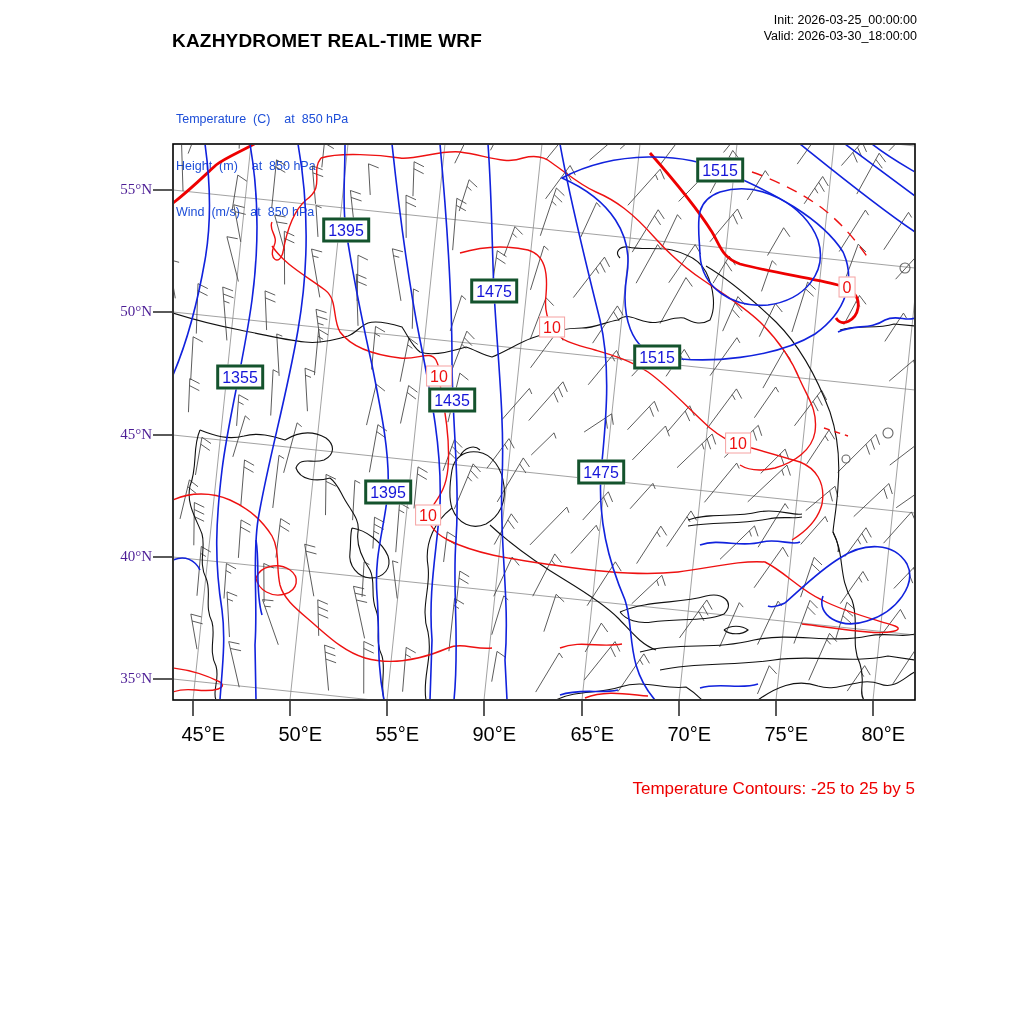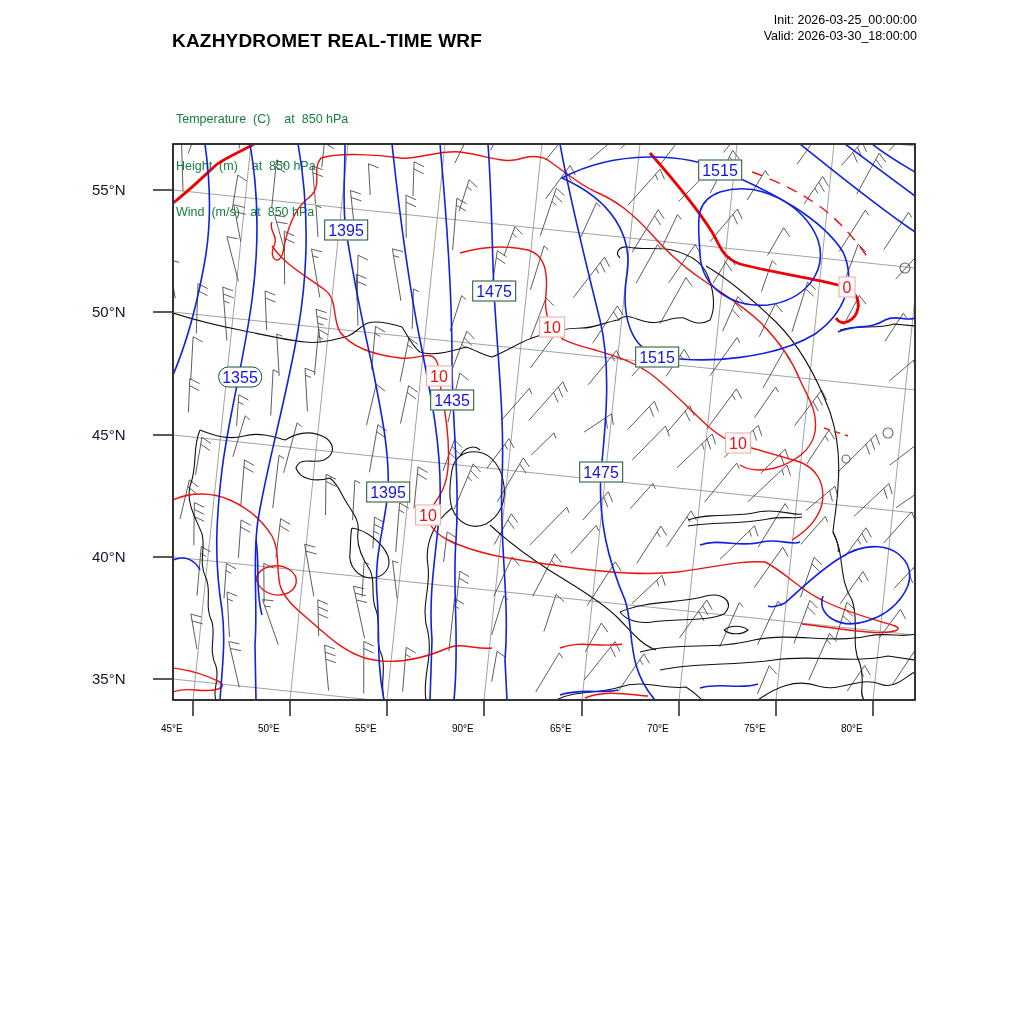--- a/index.html
+++ b/index.html
@@ -1,26 +1,26 @@
 <!DOCTYPE html>
 <html><head>
 <meta charset="utf-8">
 <style>
   html,body{margin:0;padding:0;background:#ffffff;}
   #page{position:relative;width:1024px;height:1024px;background:#fff;overflow:hidden;
         font-family:"Liberation Sans", sans-serif;}
   #plot-title{position:absolute;left:172px;top:14px;font-size:19px;font-weight:bold;color:#000;letter-spacing:.2px;margin-top:16px;}
   #run-times{position:absolute;right:107px;top:12px;text-align:right;font-size:12.5px;font-weight:normal;color:#000;line-height:16px;}
-  #field-list{position:absolute;left:176px;top:81px;font-size:12.5px;color:#15803d;line-height:15.5px;white-space:pre;}
+  #field-list{position:absolute;left:176px;top:81px;font-size:12.5px;color:#1d4ed8;line-height:15.5px;white-space:pre;}
   svg{position:absolute;left:0;top:0;}
-  .lat-label{position:absolute;width:60px;font-size:15px;color:#0f172a;}
-  .lon-label{position:absolute;width:64px;text-align:left;font-size:10px;color:#000;}
+  .lat-label{position:absolute;width:60px;text-align:right;font-size:15px;color:#4c1d95;font-family:Liberation Serif, serif;}
+  .lon-label{position:absolute;width:64px;text-align:right;font-size:20px;color:#000;}
   .clabel{position:absolute;transform:translate(-50%,-50%);background:#fff;font-size:16px;
           line-height:19px;padding:0 3px;white-space:nowrap;}
-  .clabel.hl{color:#1515d8;border:1px solid #14532d;}
+  .clabel.hl{color:#1515d8;border:3px solid #14532d;}
   .clabel.tl{color:#ee1111;border:1px solid #f5a2a2;}
   #footer-height{position:absolute;right:109px;top:751px;font-size:17px;color:#0000ee;}
   #footer-temp{position:absolute;right:109px;top:779px;font-size:17px;color:#ee0000;}
 </style>
 </head>
 <body>
 
 <div id="page">
 
   <div id="plot-title">KAZHYDROMET REAL-TIME WRF</div>
@@ -657,21 +657,21 @@
         <line x1="873" y1="701" x2="873" y2="716"></line>
       </g>
     <rect x="173" y="144" width="742" height="556" fill="none" stroke="#000" stroke-width="1.6"></rect>
   </svg>
 
   <div id="labels-layer">
       <div class="clabel hl" style="left: 720px; top: 170px;">1515</div>
       <div class="clabel hl" style="left: 346px; top: 230px;">1395</div>
       <div class="clabel hl" style="left: 494px; top: 291px;">1475</div>
       <div class="clabel hl" style="left: 657px; top: 357px;">1515</div>
-      <div class="clabel hl" style="left: 240px; top: 377px; border-radius: 10px;">1355</div>
+      <div class="clabel hl" style="left: 240px; top: 377px;">1355</div>
       <div class="clabel hl" style="left: 452px; top: 400px; text-align: center;">1435</div>
       <div class="clabel hl" style="left: 601px; top: 472px;">1475</div>
       <div class="clabel hl" style="left: 388px; top: 492px;">1395</div>
       <div class="clabel tl" style="left: 552px; top: 327px;">10</div>
       <div class="clabel tl" style="left: 439px; top: 376px;">10</div>
       <div class="clabel tl" style="left: 847px; top: 287px;">0</div>
       <div class="clabel tl" style="left: 738px; top: 443px;">10</div>
       <div class="clabel tl" style="left: 428px; top: 515px;">10</div>
     </div>
   <div id="axis-layer">
@@ -683,13 +683,14 @@
       <div class="lon-label" style="left: 161px; top: 723px;">45°E</div>
       <div class="lon-label" style="left: 258px; top: 723px;">50°E</div>
       <div class="lon-label" style="left: 355px; top: 723px;">55°E</div>
       <div class="lon-label" style="left: 452px; top: 723px;">90°E</div>
       <div class="lon-label" style="left: 550px; top: 723px;">65°E</div>
       <div class="lon-label" style="left: 647px; top: 723px;">70°E</div>
       <div class="lon-label" style="left: 744px; top: 723px;">75°E</div>
       <div class="lon-label" style="left: 841px; top: 723px;">80°E</div>
     </div>
 
+  <div id="footer-temp">Temperature Contours: -25 to 25 by 5</div>
 </div>
 
 </body></html>

